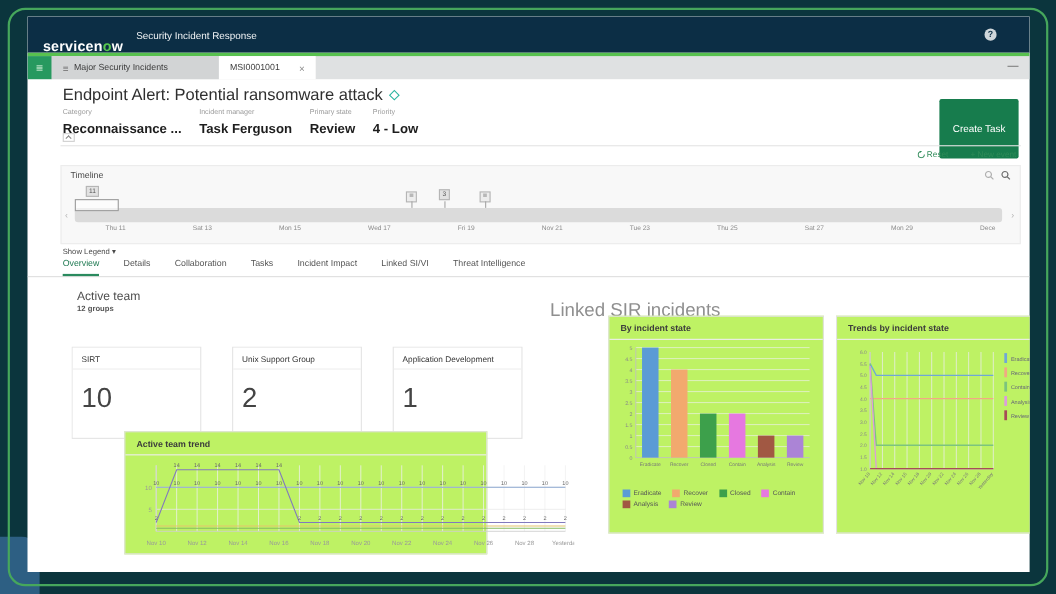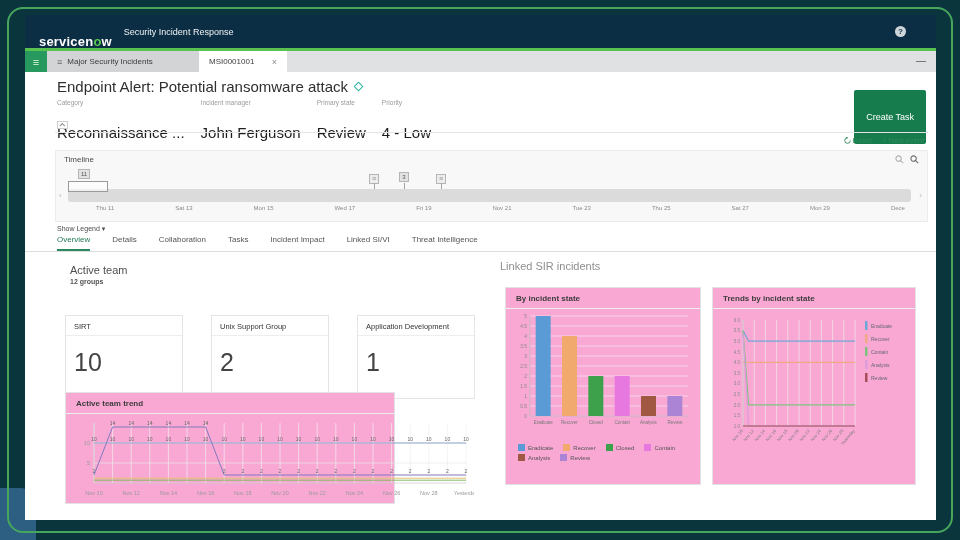--- a/index.html
+++ b/index.html
@@ -32,27 +32,27 @@
   .overflow-dash{position:absolute;right:10px;top:4px;color:#555;font-size:10px;}
 
   
   .record{position:relative;}
   .record-title{position:absolute;left:32px;top:6px;font-size:15px;color:#2f2f2f;display:flex;align-items:center;gap:7px;}
   .live-icon{width:7px;height:7px;border:1.5px solid #2cb5a0;transform:rotate(45deg);display:inline-block;}
   .create-task-btn{position:absolute;right:10px;top:18px;background:#177c4d;color:#fff;font-size:9px;
     padding:22px 12px;border:none;border-radius:2px;}
   .fields{position:absolute;left:32px;top:27px;display:flex;gap:16px;}
   .field .f-label{font-size:6.5px;color:#9b9b9b;}
-  .field .f-value{font-size:15px;color:#1d1d1d;font-weight:normal;margin-top:18px;}
+  .field .f-value{font-size:12px;color:#1d1d1d;font-weight:bold;margin-top:4px;}
   .collapse-chevron{position:absolute;left:32px;top:49px;width:11px;height:8px;border:1px solid #cfcfcf;
     display:flex;align-items:center;justify-content:center;}
   .collapse-chevron i{width:4px;height:4px;border-left:1px solid #888;border-top:1px solid #888;
     transform:rotate(45deg) translateY(1px);}
   .header-divider{position:absolute;left:30px;right:8px;top:60px;border-top:1px solid #e4e4e4;}
-  .tl-links{position:absolute;right:12px;top:64px;font-size:7.5px;color:#2e8a58;display:flex;gap:10px;}
+  .tl-links{position:absolute;right:12px;top:64px;font-size:7.5px;color:#2e8a58;display:flex;gap:20px;}
   .tl-links .lk{display:flex;align-items:center;gap:2px;}
 
   
   .timeline-panel{position:absolute;left:30px;top:78px;width:873px;height:72px;background:#f8f8f8;border:1px solid #ececec;}
   .tl-title{position:absolute;left:8px;top:4px;font-size:8px;font-weight:normal;color:#4a4a4a;}
   .tl-zoom{position:absolute;right:8px;top:4px;display:flex;gap:6px;}
   .tl-band{position:absolute;left:12px;right:16px;top:38px;height:13px;background:#dbdbdb;border-radius:3px;}
   .tl-bracket{position:absolute;left:12px;top:30px;width:40px;height:11px;border:1px solid #9a9a9a;background:rgba(255,255,255,.55);}
   .tl-badge{position:absolute;font-size:6px;color:#555;background:#e2e2e2;border:1px solid #b5b5b5;
     text-align:center;line-height:9px;}
@@ -76,24 +76,24 @@
   .lower{position:absolute;left:0;right:0;top:180px;bottom:0;background:#f5f5f5;}
 
   .section-title-left{position:absolute;left:45px;top:12px;font-size:11px;color:#4f4f4f;text-align:center;}
   .section-sub{position:absolute;left:45px;top:26px;font-size:7px;font-weight:bold;color:#555;}
   .cards-row{position:absolute;left:40px;top:63px;width:420px;height:86px;display:flex;gap:28px;overflow:hidden;}
   .team-card{min-width:118px;width:118px;height:84px;background:#fff;border:1px solid #e4e4e4;}
   .team-card .tc-title{font-size:7.5px;color:#333;padding:6px 8px 4px;border-bottom:1px solid #eee;
     white-space:nowrap;overflow:hidden;}
   .team-card .tc-value{font-size:25px;color:#444;padding:14px 8px 0;line-height:1;}
 
-  .panel-card{position:absolute;background:#f9a8d4;border:1px solid #e2e2e2;}
+  .panel-card{position:absolute;background:#bef264;border:1px solid #e2e2e2;margin-left:48px;}
   .panel-card .pc-title{font-size:8px;font-weight:bold;color:#3c3c3c;padding:6px 10px 5px;border-bottom:1px solid #eee;}
   .trend-card{left:40px;top:140px;width:330px;height:112px;}
-  .section-title-right{position:absolute;left:475px;top:8px;font-size:11px;color:#8f8f8f;}
+  .section-title-right{position:absolute;left:475px;top:20px;font-size:17px;color:#8f8f8f;}
   .bar-card{left:480px;top:35px;width:196px;height:198px;}
   .trends-card{left:687px;top:35px;width:204px;height:198px;}
 
   .chart-box{padding:1px 6px;}
   .bar-legend{display:flex;flex-wrap:wrap;gap:3px 10px;padding:2px 12px;}
   .bar-legend .lg-item{display:flex;align-items:center;gap:3px;font-size:6px;color:#555;}
   .bar-legend .lg-swatch{width:7px;height:7px;display:inline-block;}
 </style>
 </head>
 <body>
@@ -128,21 +128,21 @@
       <span class="live-icon"></span>
     </div>
     <button class="create-task-btn">Create Task</button>
     <div class="fields">
       <div class="field">
         <div class="f-label">Category</div>
         <div class="f-value">Reconnaissance ...</div>
       </div>
       <div class="field">
         <div class="f-label">Incident manager</div>
-        <div class="f-value">John Ferguson</div>
+        <div class="f-value">Task Ferguson</div>
       </div>
       <div class="field">
         <div class="f-label">Primary state</div>
         <div class="f-value">Review</div>
       </div>
       <div class="field">
         <div class="f-label">Priority</div>
         <div class="f-value">4 - Low</div>
       </div>
     </div>

